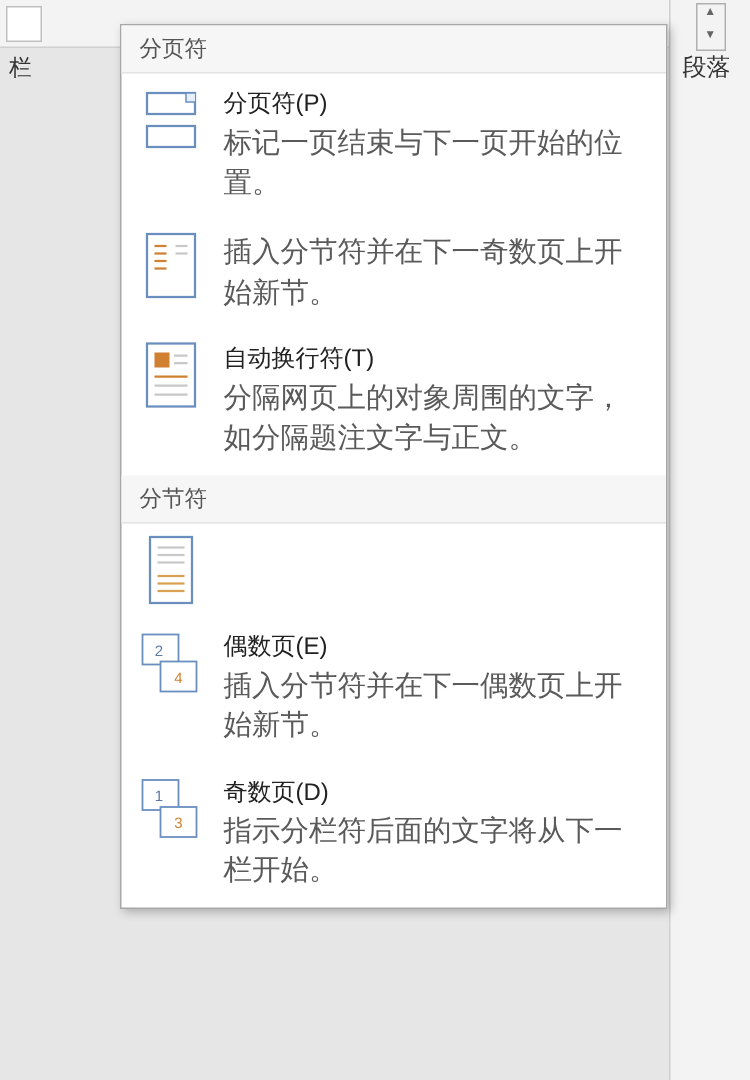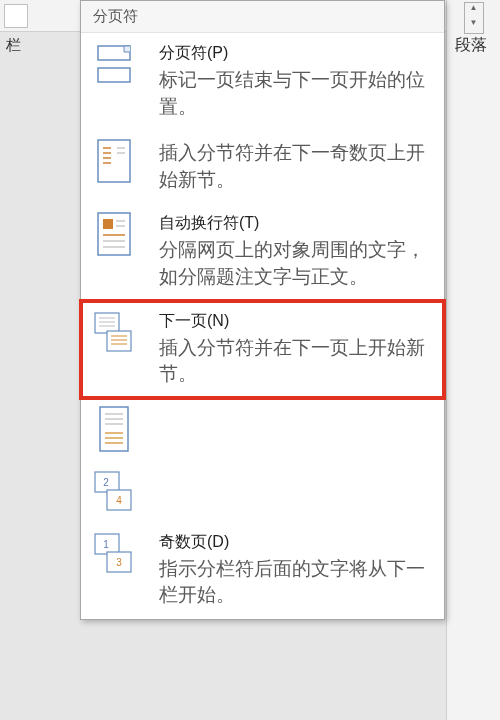--- a/index.html
+++ b/index.html
@@ -20,38 +20,38 @@
     }
     .topbar-icon {
       width: 24px; height: 24px;
       margin-left: 4px;
       background: #fff;
       border: 1px solid #c0c0c0;
     }
     .dropdown {
       position: absolute;
       left: 80px;
-      top: 0;
+      top: 16px;
       width: 365px;
       background: #ffffff;
       border: 1px solid #a7a7a7;
       box-shadow: 2px 2px 6px rgba(0,0,0,0.25);
     }
     .section-header {
       padding: 6px 12px;
       font-size: 15px;
       color: #555;
       background: #f6f6f6;
       border-bottom: 1px solid #e3e3e3;
     }
     .menu-item {
       display: flex;
       padding: 10px 12px;
       cursor: pointer;
-      gap: 24px;
+      gap: 14px;
       align-items: flex-start;
     }
     .menu-item.highlighted {
       outline: 4px solid #e03020;
       outline-offset: -2px;
     }
     .item-icon {
       width: 42px;
       height: 42px;
       flex-shrink: 0;
@@ -177,39 +177,22 @@
         <line x1="9" y1="30" x2="31" y2="30" stroke="#c8c8c8" stroke-width="1.5"></line>
         <line x1="9" y1="36" x2="31" y2="36" stroke="#c8c8c8" stroke-width="1.5"></line>
       </svg>
     </div>
     <div class="item-text">
       <div class="item-title">自动换行符(T)</div>
       <div class="item-desc">分隔网页上的对象周围的文字，如分隔题注文字与正文。</div>
     </div>
   </div>
 
-
-  <div class="menu-item highlighted">
-    <div class="item-icon">
-      <svg width="42" height="42" viewBox="0 0 42 42">
-        <rect x="2" y="2" width="24" height="20" fill="#fff" stroke="#6a8fbf" stroke-width="1.2"></rect>
-        <line x1="6" y1="7" x2="22" y2="7" stroke="#c8c8c8" stroke-width="1.2"></line>
-        <line x1="6" y1="11" x2="22" y2="11" stroke="#c8c8c8" stroke-width="1.2"></line>
-        <line x1="6" y1="15" x2="22" y2="15" stroke="#c8c8c8" stroke-width="1.2"></line>
-        <rect x="14" y="20" width="24" height="20" fill="#fff" stroke="#6a8fbf" stroke-width="1.2"></rect>
-        <line x1="18" y1="25" x2="34" y2="25" stroke="#d8a050" stroke-width="1.2"></line>
-        <line x1="18" y1="29" x2="34" y2="29" stroke="#d8a050" stroke-width="1.2"></line>
-        <line x1="18" y1="33" x2="34" y2="33" stroke="#d8a050" stroke-width="1.2"></line>
-      </svg>
-    </div>
-    <div class="item-text">
-      <div class="item-title">下一页(N)</div>
-      <div class="item-desc">插入分节符并在下一页上开始新节。</div>
-    </div>
-  </div>
+  <div class="section-header">分节符</div>
+
 
   <div class="menu-item">
     <div class="item-icon">
       <svg width="40" height="48" viewBox="0 0 40 48">
         <rect x="6" y="2" width="28" height="44" fill="#fff" stroke="#6a8fbf" stroke-width="1.5"></rect>
         <line x1="11" y1="9" x2="29" y2="9" stroke="#c8c8c8" stroke-width="1.5"></line>
         <line x1="11" y1="14" x2="29" y2="14" stroke="#c8c8c8" stroke-width="1.5"></line>
         <line x1="11" y1="19" x2="29" y2="19" stroke="#c8c8c8" stroke-width="1.5"></line>
         <line x1="11" y1="28" x2="29" y2="28" stroke="#d8a050" stroke-width="1.5"></line>
         <line x1="11" y1="33" x2="29" y2="33" stroke="#d8a050" stroke-width="1.5"></line>
@@ -222,20 +205,24 @@
 
   <div class="menu-item">
     <div class="item-icon">
       <svg width="42" height="42" viewBox="0 0 42 42">
         <rect x="2" y="2" width="24" height="20" fill="#fff" stroke="#6a8fbf" stroke-width="1.2"></rect>
         <text x="13" y="16" font-size="10" text-anchor="middle" fill="#5a7aaf">2</text>
         <rect x="14" y="20" width="24" height="20" fill="#fff" stroke="#6a8fbf" stroke-width="1.2"></rect>
         <text x="26" y="34" font-size="10" text-anchor="middle" fill="#d08030">4</text>
       </svg>
     </div>
+    <div class="item-text">
+      <div class="item-title">偶数页(E)</div>
+      <div class="item-desc">插入分节符并在下一偶数页上开始新节。</div>
+    </div>
   </div>
 
   <div class="menu-item">
     <div class="item-icon">
       <svg width="42" height="42" viewBox="0 0 42 42">
         <rect x="2" y="2" width="24" height="20" fill="#fff" stroke="#6a8fbf" stroke-width="1.2"></rect>
         <text x="13" y="16" font-size="10" text-anchor="middle" fill="#5a7aaf">1</text>
         <rect x="14" y="20" width="24" height="20" fill="#fff" stroke="#6a8fbf" stroke-width="1.2"></rect>
         <text x="26" y="34" font-size="10" text-anchor="middle" fill="#d08030">3</text>
       </svg>

